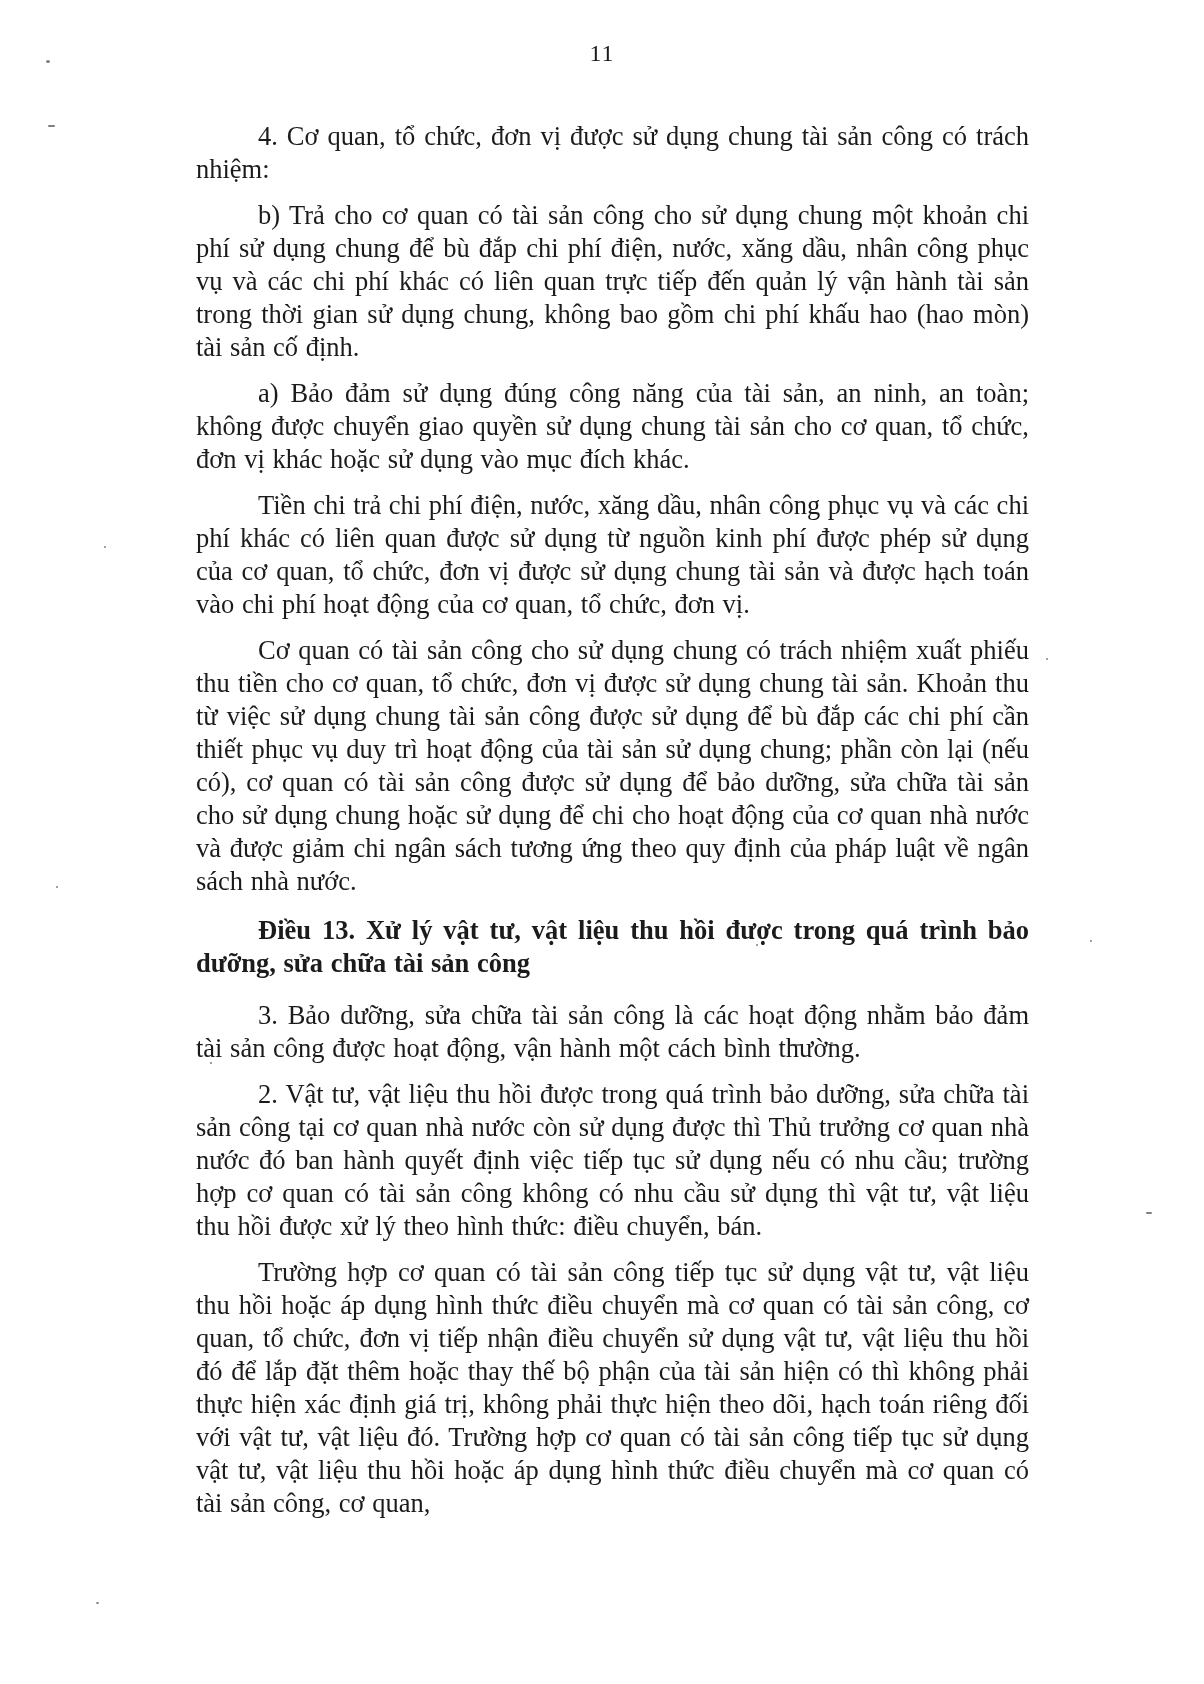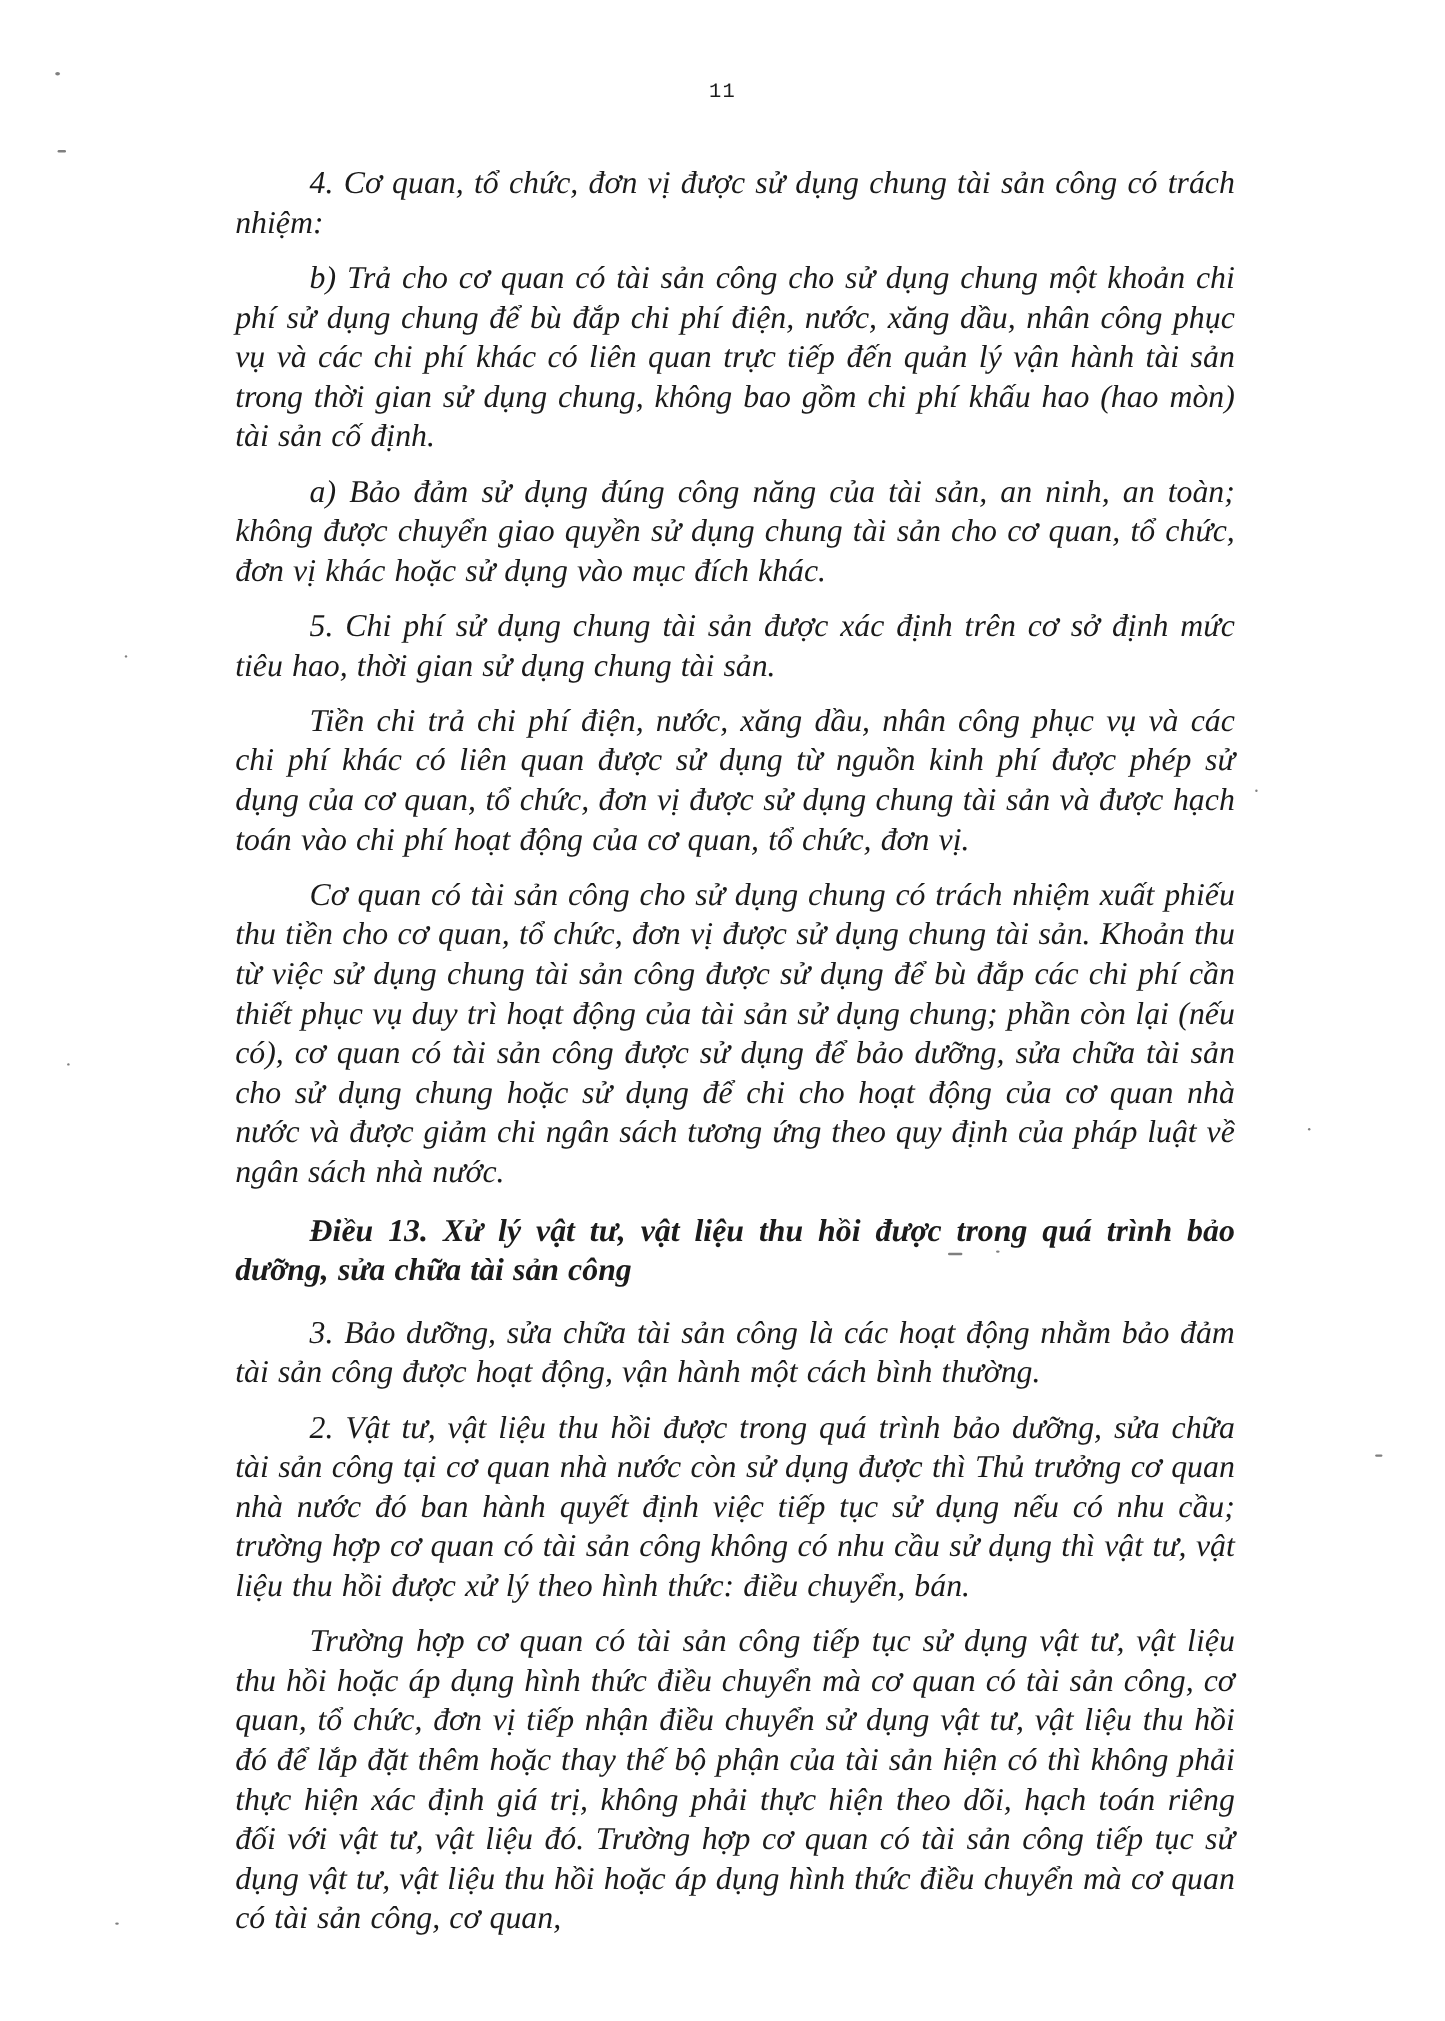--- a/index.html
+++ b/index.html
@@ -14,34 +14,32 @@
     overflow: hidden;
     font-family: "Liberation Serif", serif;
     color: #1b1b1b;
   }
   .page {
     position: absolute;
     inset: 0;
   }
   .page-number {
     position: absolute;
-    top: 68px;
+    top: 40px;
     left: 0;
     width: 100%;
     text-align: center;
-    font-size: 17px;
+    font-size: 24px;
     letter-spacing: 1px;
-    font-family: Liberation Mono, monospace;
   }
   .content {
     position: absolute;
-    top: 136px;
+    top: 120px;
     left: 196px;
     width: 833px;
-    font-style: italic;
   }
   .content p {
     margin: 0 0 13px 0;
     font-size: 26.5px;
     line-height: 33px;
     text-align: justify;
     text-indent: 62px;
     word-spacing: 1px;
   }
   .content p.heading {
@@ -61,21 +59,20 @@
 <body>
 
 <div class="page">
 
   <div class="page-number">11</div>
 
   <div class="content">
       <p class="body">4. Cơ quan, tổ chức, đơn vị được sử dụng chung tài sản công có trách nhiệm:</p>
       <p class="body">b) Trả cho cơ quan có tài sản công cho sử dụng chung một khoản chi phí sử dụng chung để bù đắp chi phí điện, nước, xăng dầu, nhân công phục vụ và các chi phí khác có liên quan trực tiếp đến quản lý vận hành tài sản trong thời gian sử dụng chung, không bao gồm chi phí khấu hao (hao mòn) tài sản cố định.</p>
       <p class="body">a) Bảo đảm sử dụng đúng công năng của tài sản, an ninh, an toàn; không được chuyển giao quyền sử dụng chung tài sản cho cơ quan, tổ chức, đơn vị khác hoặc sử dụng vào mục đích khác.</p>
-      <p class="body">5. Chi phí sử dụng chung tài sản được xác định trên cơ sở định mức tiêu hao, thời gian sử dụng chung tài sản.</p>
       <p class="body">Tiền chi trả chi phí điện, nước, xăng dầu, nhân công phục vụ và các chi phí khác có liên quan được sử dụng từ nguồn kinh phí được phép sử dụng của cơ quan, tổ chức, đơn vị được sử dụng chung tài sản và được hạch toán vào chi phí hoạt động của cơ quan, tổ chức, đơn vị.</p>
       <p class="body">Cơ quan có tài sản công cho sử dụng chung có trách nhiệm xuất phiếu thu tiền cho cơ quan, tổ chức, đơn vị được sử dụng chung tài sản. Khoản thu từ việc sử dụng chung tài sản công được sử dụng để bù đắp các chi phí cần thiết phục vụ duy trì hoạt động của tài sản sử dụng chung; phần còn lại (nếu có), cơ quan có tài sản công được sử dụng để bảo dưỡng, sửa chữa tài sản cho sử dụng chung hoặc sử dụng để chi cho hoạt động của cơ quan nhà nước và được giảm chi ngân sách tương ứng theo quy định của pháp luật về ngân sách nhà nước.</p>
       <p class="heading">Điều 13. Xử lý vật tư, vật liệu thu hồi được trong quá trình bảo dưỡng, sửa chữa tài sản công</p>
       <p class="body">3. Bảo dưỡng, sửa chữa tài sản công là các hoạt động nhằm bảo đảm tài sản công được hoạt động, vận hành một cách bình thường.</p>
       <p class="body">2. Vật tư, vật liệu thu hồi được trong quá trình bảo dưỡng, sửa chữa tài sản công tại cơ quan nhà nước còn sử dụng được thì Thủ trưởng cơ quan nhà nước đó ban hành quyết định việc tiếp tục sử dụng nếu có nhu cầu; trường hợp cơ quan có tài sản công không có nhu cầu sử dụng thì vật tư, vật liệu thu hồi được xử lý theo hình thức: điều chuyển, bán.</p>
       <p class="body">Trường hợp cơ quan có tài sản công tiếp tục sử dụng vật tư, vật liệu thu hồi hoặc áp dụng hình thức điều chuyển mà cơ quan có tài sản công, cơ quan, tổ chức, đơn vị tiếp nhận điều chuyển sử dụng vật tư, vật liệu thu hồi đó để lắp đặt thêm hoặc thay thế bộ phận của tài sản hiện có thì không phải thực hiện xác định giá trị, không phải thực hiện theo dõi, hạch toán riêng đối với vật tư, vật liệu đó. Trường hợp cơ quan có tài sản công tiếp tục sử dụng vật tư, vật liệu thu hồi hoặc áp dụng hình thức điều chuyển mà cơ quan có tài sản công, cơ quan,</p>
     </div>
 
   <div class="speck" style="left:46px;  top:60px;   width:4px; height:3px;"></div>
   <div class="speck dash" style="left:48px;  top:125px;  width:7px; height:2px;"></div>

